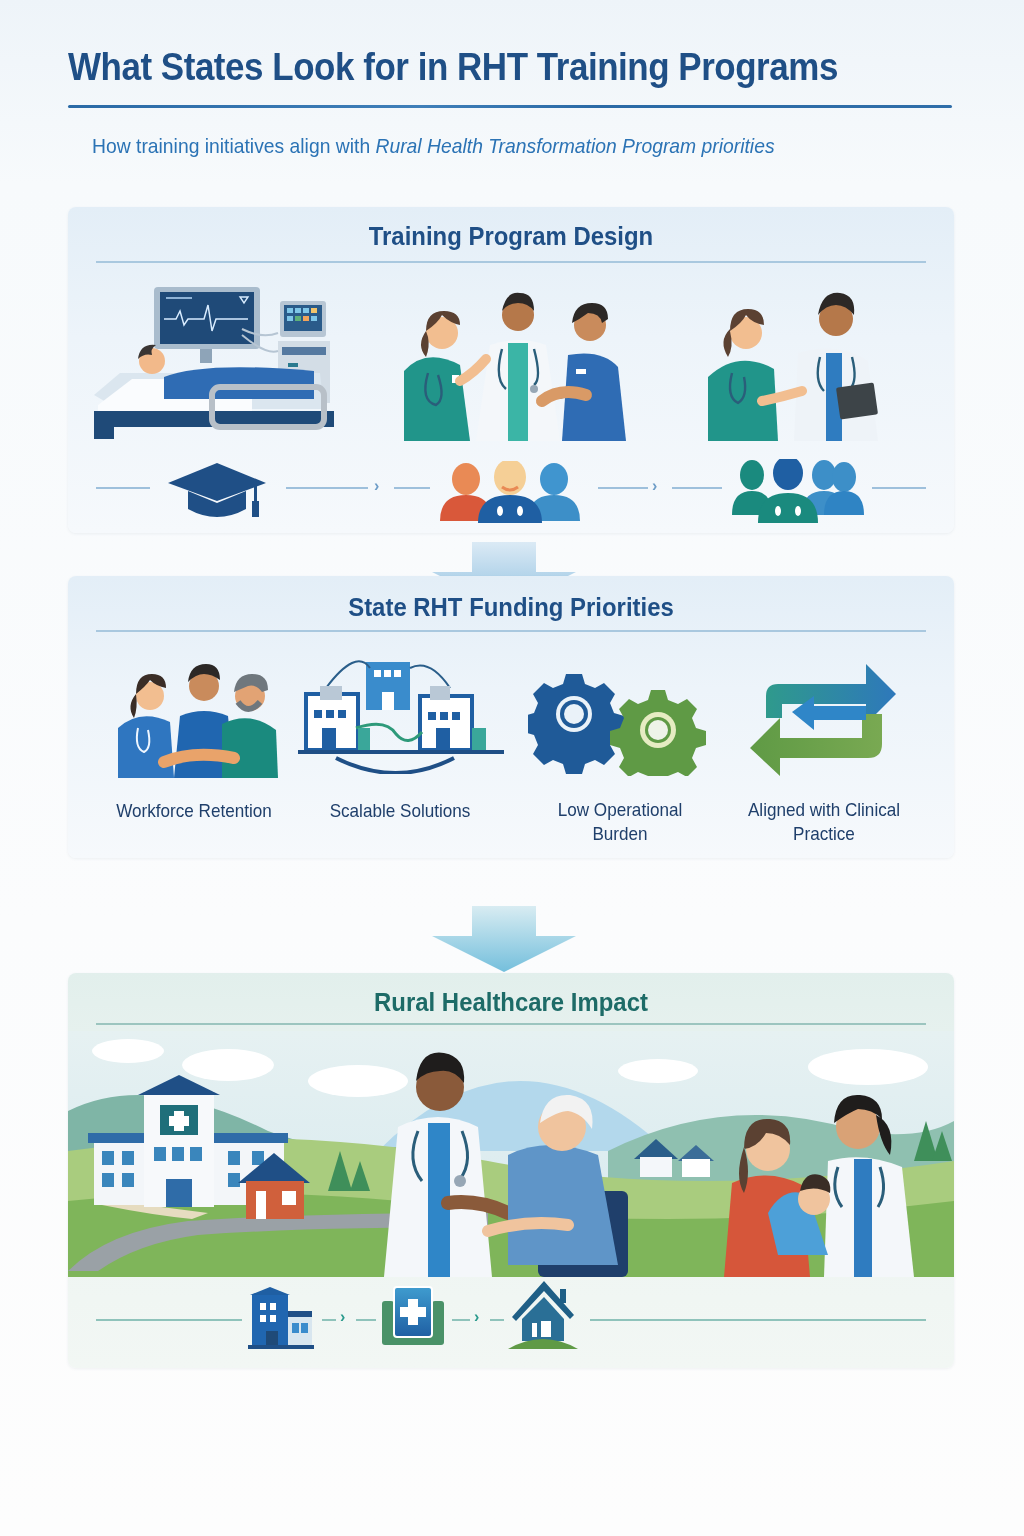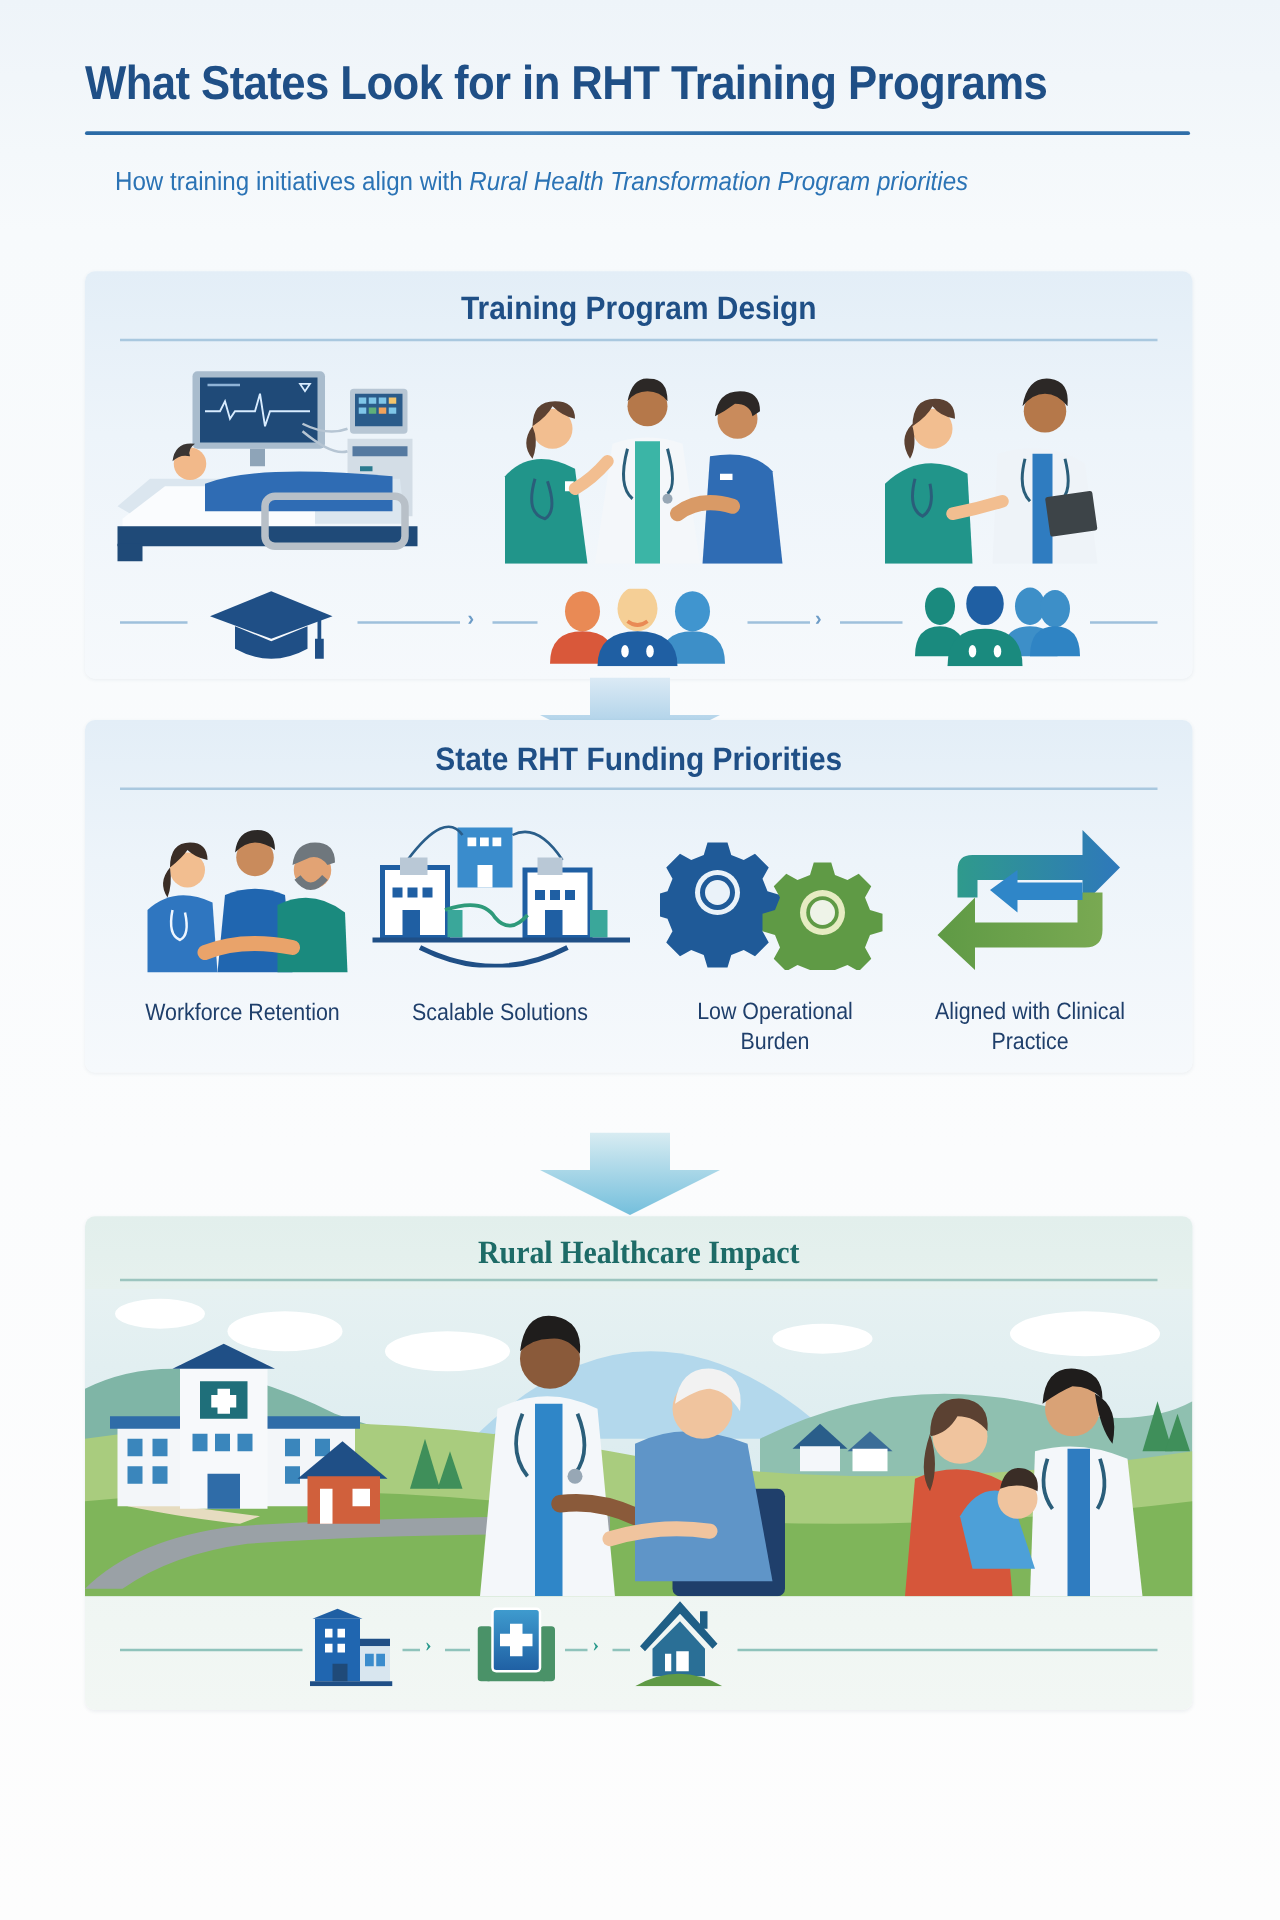--- a/index.html
+++ b/index.html
@@ -25,21 +25,21 @@
     font-size: 21px; color: #2b73b5; white-space: nowrap;
     transform: scaleX(0.92); transform-origin: left center;
   }
   .subtitle em { font-style: italic; }
 
   .panel {
     position: absolute; left: 68px; width: 886px; border-radius: 8px;
     box-shadow: 0 1px 3px rgba(60,90,120,0.08);
   }
   .panel-blue { background: linear-gradient(180deg, #e3eef7 0%, #edf4fa 40%, #f6f9fc 100%); }
-  .panel-green { background: linear-gradient(180deg, #e2efec 0%, #eaf3f0 30%, #f2f7f4 100%); font-family: Liberation Serif, serif; }
+  .panel-green { background: linear-gradient(180deg, #e2efec 0%, #eaf3f0 30%, #f2f7f4 100%); }
   .panel-title {
     position: absolute; left: 0; right: 0; text-align: center;
     font-size: 26px; font-weight: bold; color: #1f4f86;
     transform: scaleX(0.92);
   }
   .panel-green .panel-title { color: #1d6b67; }
   .panel-rule { position: absolute; left: 28px; right: 28px; height: 2px; background: #a9c8df; }
   .panel-green .panel-rule { background: #9cc5bf; }
 
   .illus { position: absolute; }
@@ -56,21 +56,21 @@
     transform: scaleX(0.9);
   }
 </style>
 </head>
 <body>
 
 <div class="title">What States Look for in RHT Training Programs</div>
 <div class="title-rule"></div>
 <div class="subtitle"><span>How training initiatives align with </span><em>Rural Health Transformation Program priorities</em></div>
 
-<div class="panel panel-blue" style="top:217px; height:326px;">
+<div class="panel panel-blue" style="top:207px; height:326px;">
   <div class="panel-title" style="top:14px;">Training Program Design</div>
   <div class="panel-rule" style="top:54px;"></div>
 
   <svg class="illus" style="left:24px; top:78px;" width="262" height="156" viewBox="0 0 262 156">
     <rect x="62" y="2" width="106" height="62" rx="4" fill="#a9bccd"></rect>
     <rect x="68" y="7" width="94" height="52" fill="#1f4a78"></rect>
     <polyline points="72,34 84,34 88,26 92,40 96,34 112,34 116,20 120,46 124,34 140,34 156,34" fill="none" stroke="#d8ecff" stroke-width="1.5"></polyline>
     <rect x="74" y="12" width="26" height="2" fill="#8fb3d6"></rect>
     <path d="M148 12 l8 0 l-4 6 z" fill="none" stroke="#d8ecff" stroke-width="1.4"></path>
     <rect x="108" y="64" width="12" height="14" fill="#8ea4b8"></rect>

